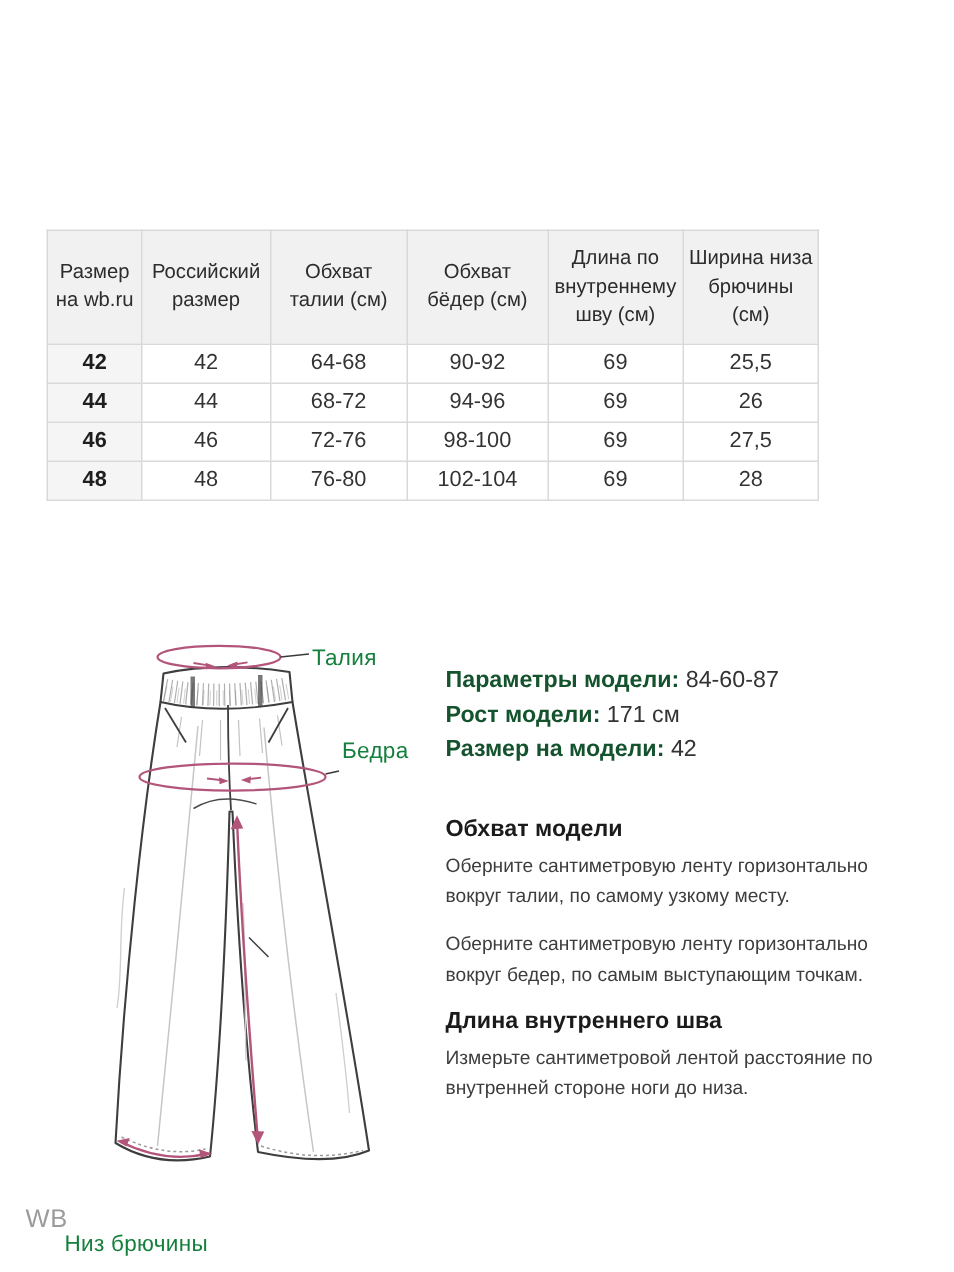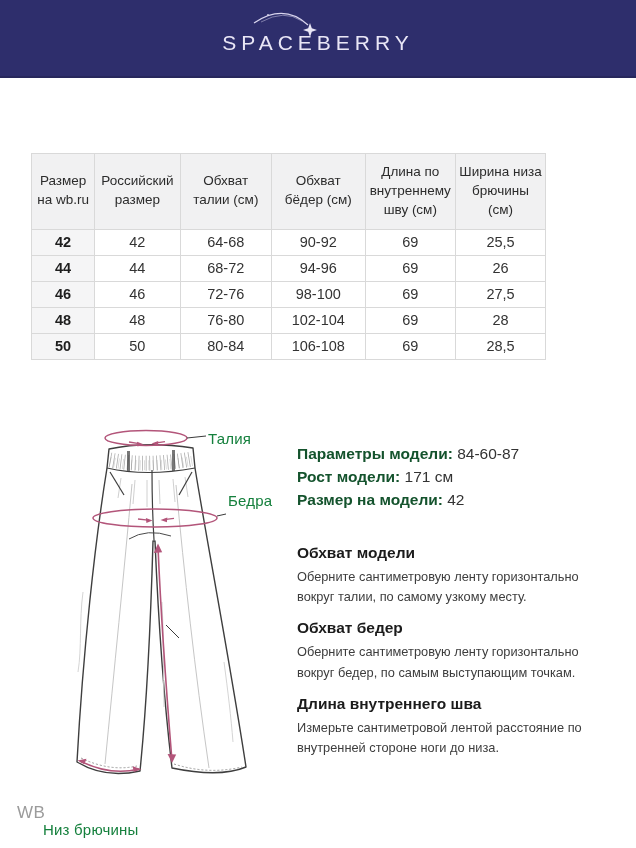--- a/index.html
+++ b/index.html
@@ -59,29 +59,20 @@
   .watermark{
     position:absolute;left:17px;top:803px;font-size:17px;font-weight:normal;
     color:#9b9b9b;letter-spacing:.5px;
   }
 </style>
 </head>
 <body>
 
 <div class="page">
 
-  <header class="brand-band">
-    <svg class="comet" viewBox="0 0 80 34" aria-hidden="true">
-      <path d="M6,17 Q36,-3 60,19" fill="none" stroke="#d9d5ee" stroke-width="1.2"></path>
-      <path d="M13,16 Q36,3 54,15" fill="none" stroke="#d9d5ee" stroke-width="0.8" opacity="0.6"></path>
-      <circle cx="20" cy="9" r="0.9" fill="#d9d5ee"></circle>
-      <path d="M62,17 L63.8,22.2 L69,24 L63.8,25.8 L62,31 L60.2,25.8 L55,24 L60.2,22.2 Z" fill="#e9e6f6"></path>
-    </svg>
-    <div class="logo">SPACEBERRY</div>
-  </header>
 
   <table class="size-table">
     <colgroup>
       <col style="width:12.3%">
         <col style="width:16.6%">
         <col style="width:17.8%">
       <col style="width:18.2%">
         <col style="width:17.6%">
         <col style="width:17.5%">
     </colgroup>
@@ -120,28 +111,20 @@
         <td>69</td>
         <td>27,5</td>
       </tr>
       <tr>
         <td class="rowhead">48</td>
         <td>48</td>
         <td>76-80</td>
         <td>102-104</td>
         <td>69</td>
         <td>28</td>
-      </tr>
-      <tr>
-        <td class="rowhead">50</td>
-        <td>50</td>
-        <td>80-84</td>
-        <td>106-108</td>
-        <td>69</td>
-        <td>28,5</td>
       </tr>
     </tbody>
   </table>
 
   <div class="diagram">
     <svg width="280" height="400" viewBox="0 0 280 400" aria-hidden="true">
 
       <path d="M84,37 Q121,29 168,36 L170,56 C182,130 205,250 221,355 Q195,366 147,356 C138,280 133,200 130,129 L128,129 C126,200 122,290 115,359 Q80,367 52,350 C58,240 70,130 82,56 Z" fill="#ffffff" stroke="#3e3e3e" stroke-width="1.4" stroke-linejoin="round"></path>
 
       <path d="M82,56 Q121,65 170,56" fill="none" stroke="#3e3e3e" stroke-width="1.2"></path>
@@ -220,21 +203,20 @@
     <div class="model-info">
       <p><b>Параметры модели:</b> <span>84-60-87</span></p>
       <p><b>Рост модели:</b> <span>171 см</span></p>
       <p><b>Размер на модели:</b> <span>42</span></p>
     </div>
     <section class="guide-section">
       <h3>Обхват модели</h3>
       <p>Оберните сантиметровую ленту горизонтально вокруг талии, по самому узкому месту.</p>
     </section>
     <section class="guide-section">
-      <h3>Обхват бедер</h3>
       <p>Оберните сантиметровую ленту горизонтально вокруг бедер, по самым выступающим точкам.</p>
     </section>
     <section class="guide-section">
       <h3>Длина внутреннего шва</h3>
       <p>Измерьте сантиметровой лентой расстояние по внутренней стороне ноги до низа.</p>
     </section>
   </div>
 
   <div class="watermark">WB</div>
 

